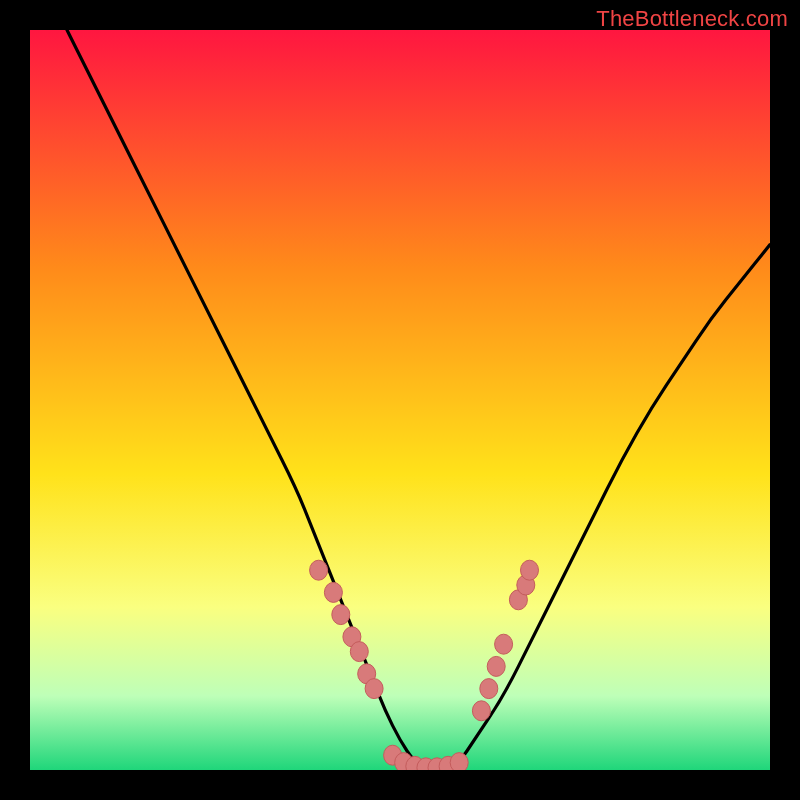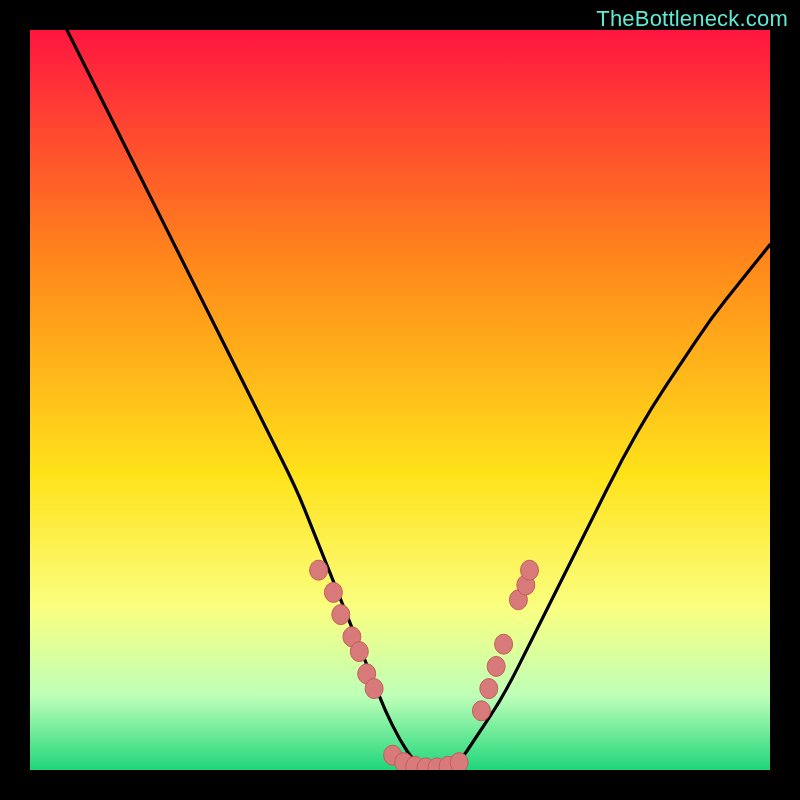--- a/index.html
+++ b/index.html
@@ -27,21 +27,21 @@
   }
   .plot svg {
     display: block;
     width: 740px;
     height: 740px;
   }
   .watermark {
     position: absolute;
     top: 6px;
     right: 12px;
-    color: #5eead4;
+    color: #ef4444;
     font-size: 22px;
     font-weight: 500;
     letter-spacing: 0.2px;
     user-select: none;
   }
 </style>
 </head>
 <body>
 
 <div class="stage">

